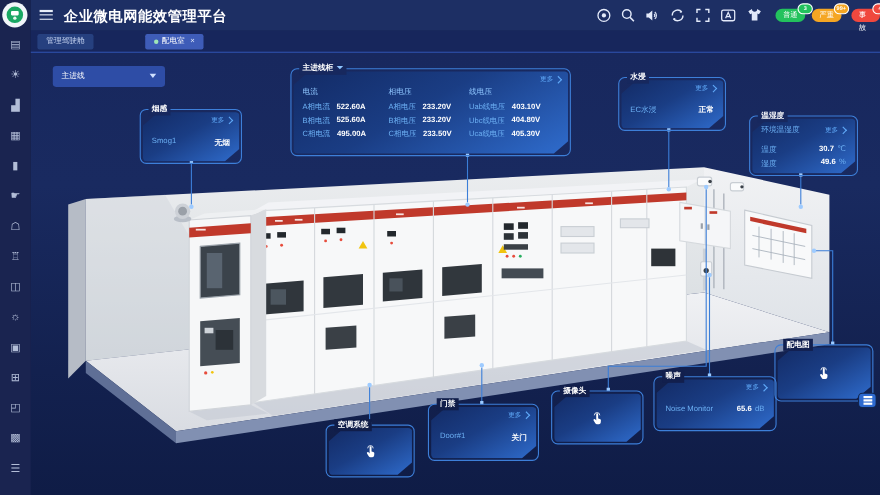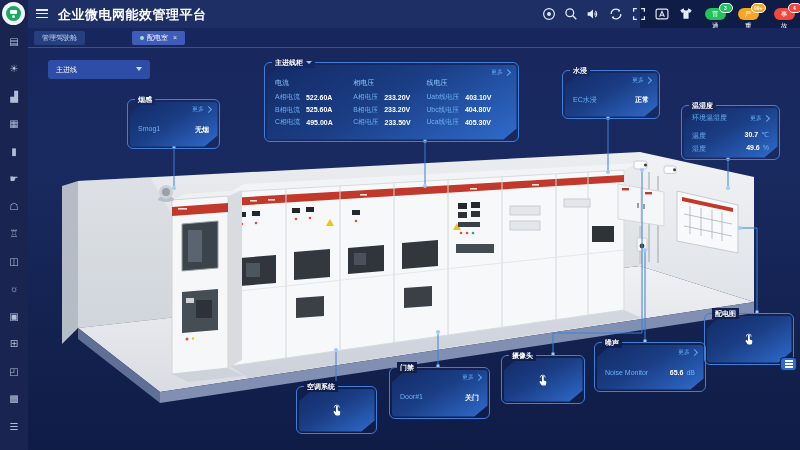--- a/index.html
+++ b/index.html
@@ -7,21 +7,21 @@
        font-family:"Liberation Sans","DejaVu Sans",sans-serif;
        background:#0f1c46;-webkit-font-smoothing:antialiased;}
   
   #sidebar{position:absolute;left:0;top:0;width:28px;height:450px;background:#1a2450;z-index:6;}
   #logo{position:absolute;left:2px;top:2px;width:23px;height:23px;border-radius:50%;background:#f2f6fa;
         display:flex;align-items:center;justify-content:center;}
   #logo .core{width:15px;height:15px;border-radius:50%;background:#1aa864;position:relative;}
   #logo .core:before{content:"";position:absolute;left:4px;top:4px;width:7px;height:4px;background:#fff;border-radius:1px;}
   #logo .core:after{content:"";position:absolute;left:6px;top:9px;width:3px;height:3px;background:#e9f7ef;border-radius:50%;}
   .side-ic{position:absolute;left:0;width:28px;text-align:center;color:#cdd8ef;font-size:10px;line-height:12px;opacity:.85;cursor:pointer;}
-  #header{position:absolute;left:28px;top:0;width:612px;height:28px;background:#1d2f64;z-index:6;}
+  #header{position:absolute;left:28px;top:0;width:772px;height:28px;background:#1d2f64;z-index:6;}
   #burger{position:absolute;left:8px;top:9px;width:12px;height:10px;cursor:pointer;}
   #burger i{display:block;height:1.6px;background:#e8eef9;margin-bottom:2.2px;}
   #htitle{position:absolute;left:30px;top:6px;font-size:13px;font-weight:bold;color:#ffffff;letter-spacing:.5px;}
   .hicon{position:absolute;top:7px;width:14px;height:14px;cursor:pointer;}
   .hicon svg{width:14px;height:14px;display:block;}
   .pill{position:absolute;top:8px;height:12px;border-radius:6px;color:#fff;font-size:6.5px;line-height:12px;
         padding:0 7px;cursor:pointer;}
   .bubble{position:absolute;top:-5px;right:-7px;min-width:8px;height:8px;border-radius:5px;border:1px solid #fff;
           color:#fff;font-size:5px;line-height:8px;padding:0 2px;text-align:center;font-weight:bold;}
   #tabbar{position:absolute;left:28px;top:28px;width:772px;height:19px;background:#17265c;z-index:6;

